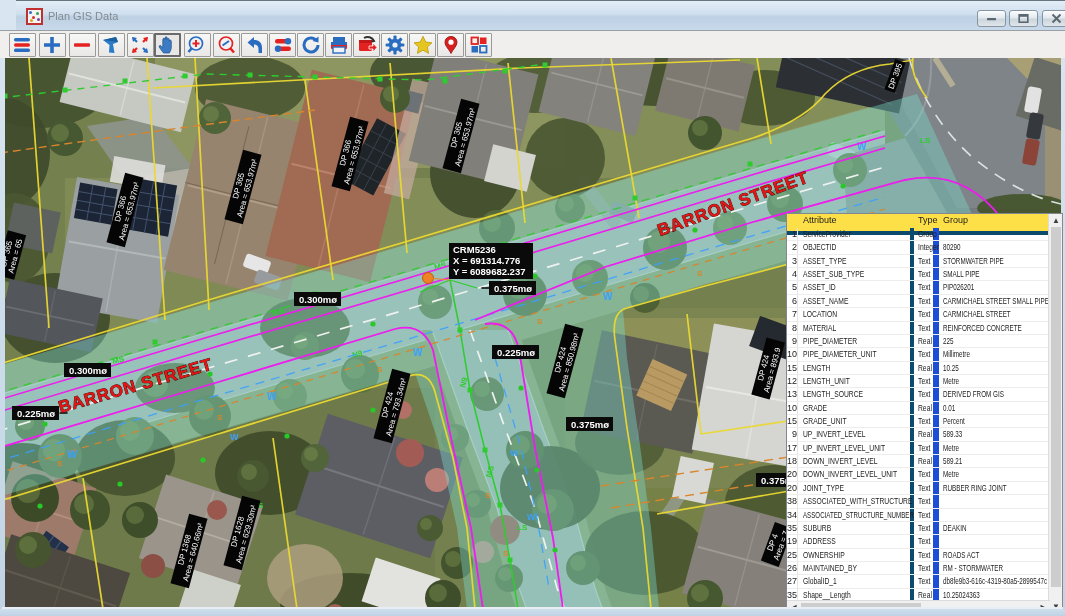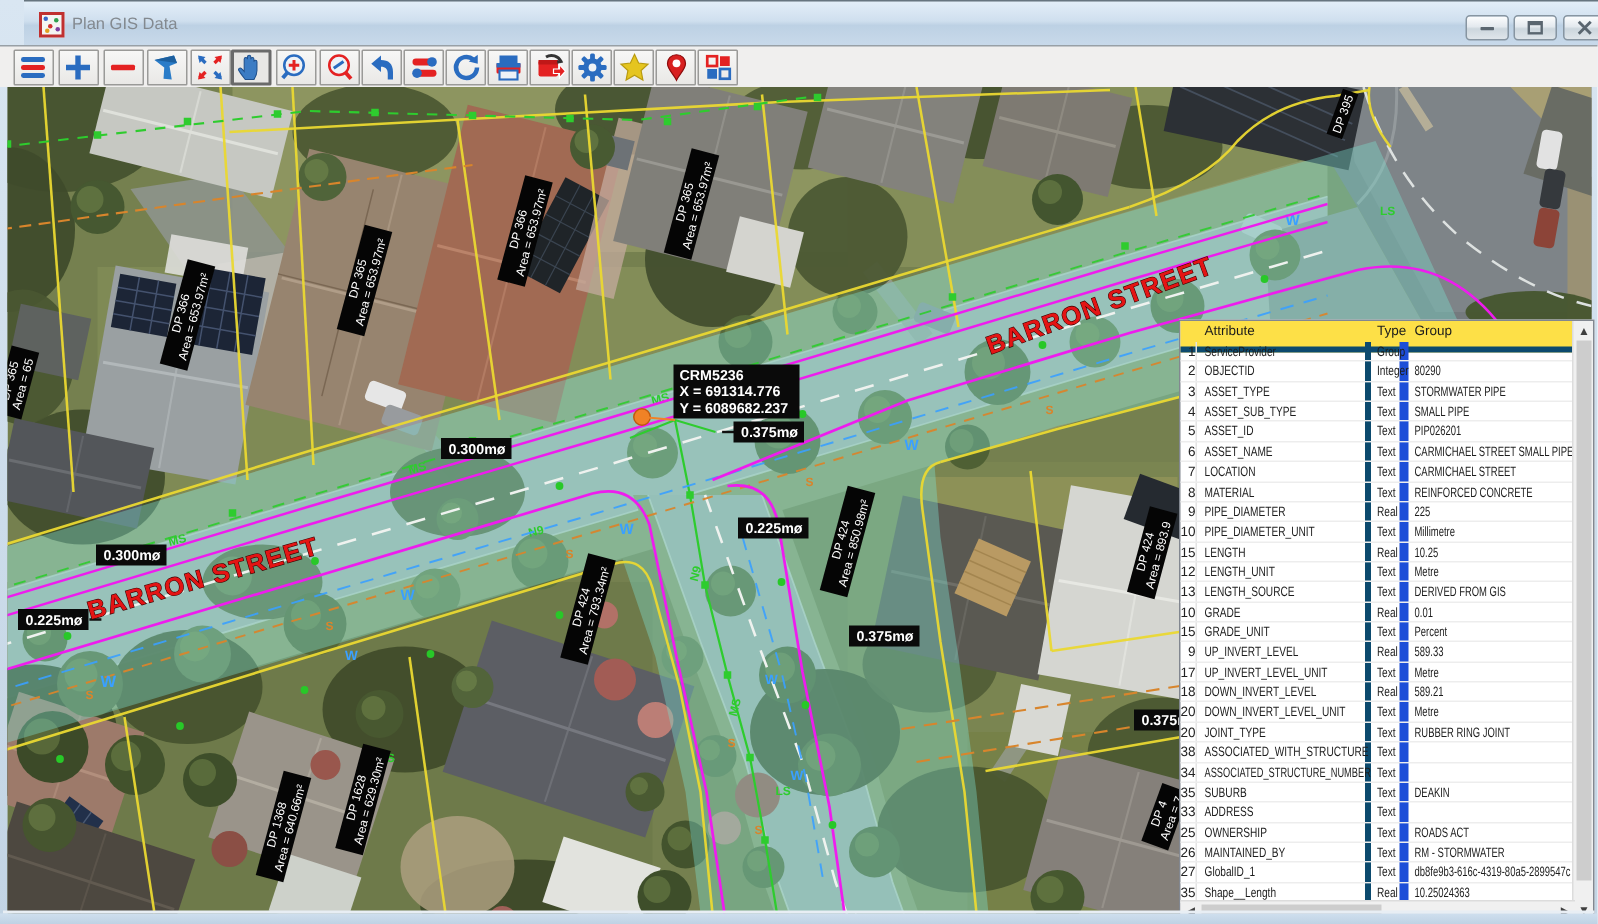--- a/index.html
+++ b/index.html
@@ -801,21 +801,21 @@
           <div class="c2"><span>Text</span></div>
           <div class="c3"><span></span></div>
         </div>
         <div class="trow">
           <div class="c0">35</div>
           <div class="c1"><span>SUBURB</span></div>
           <div class="c2"><span>Text</span></div>
           <div class="c3"><span>DEAKIN</span></div>
         </div>
         <div class="trow">
-          <div class="c0">33</div>
+          <div class="c0">19</div>
           <div class="c1"><span>ADDRESS</span></div>
           <div class="c2"><span>Text</span></div>
           <div class="c3"><span></span></div>
         </div>
         <div class="trow">
           <div class="c0">25</div>
           <div class="c1"><span>OWNERSHIP</span></div>
           <div class="c2"><span>Text</span></div>
           <div class="c3"><span>ROADS ACT</span></div>
         </div>

